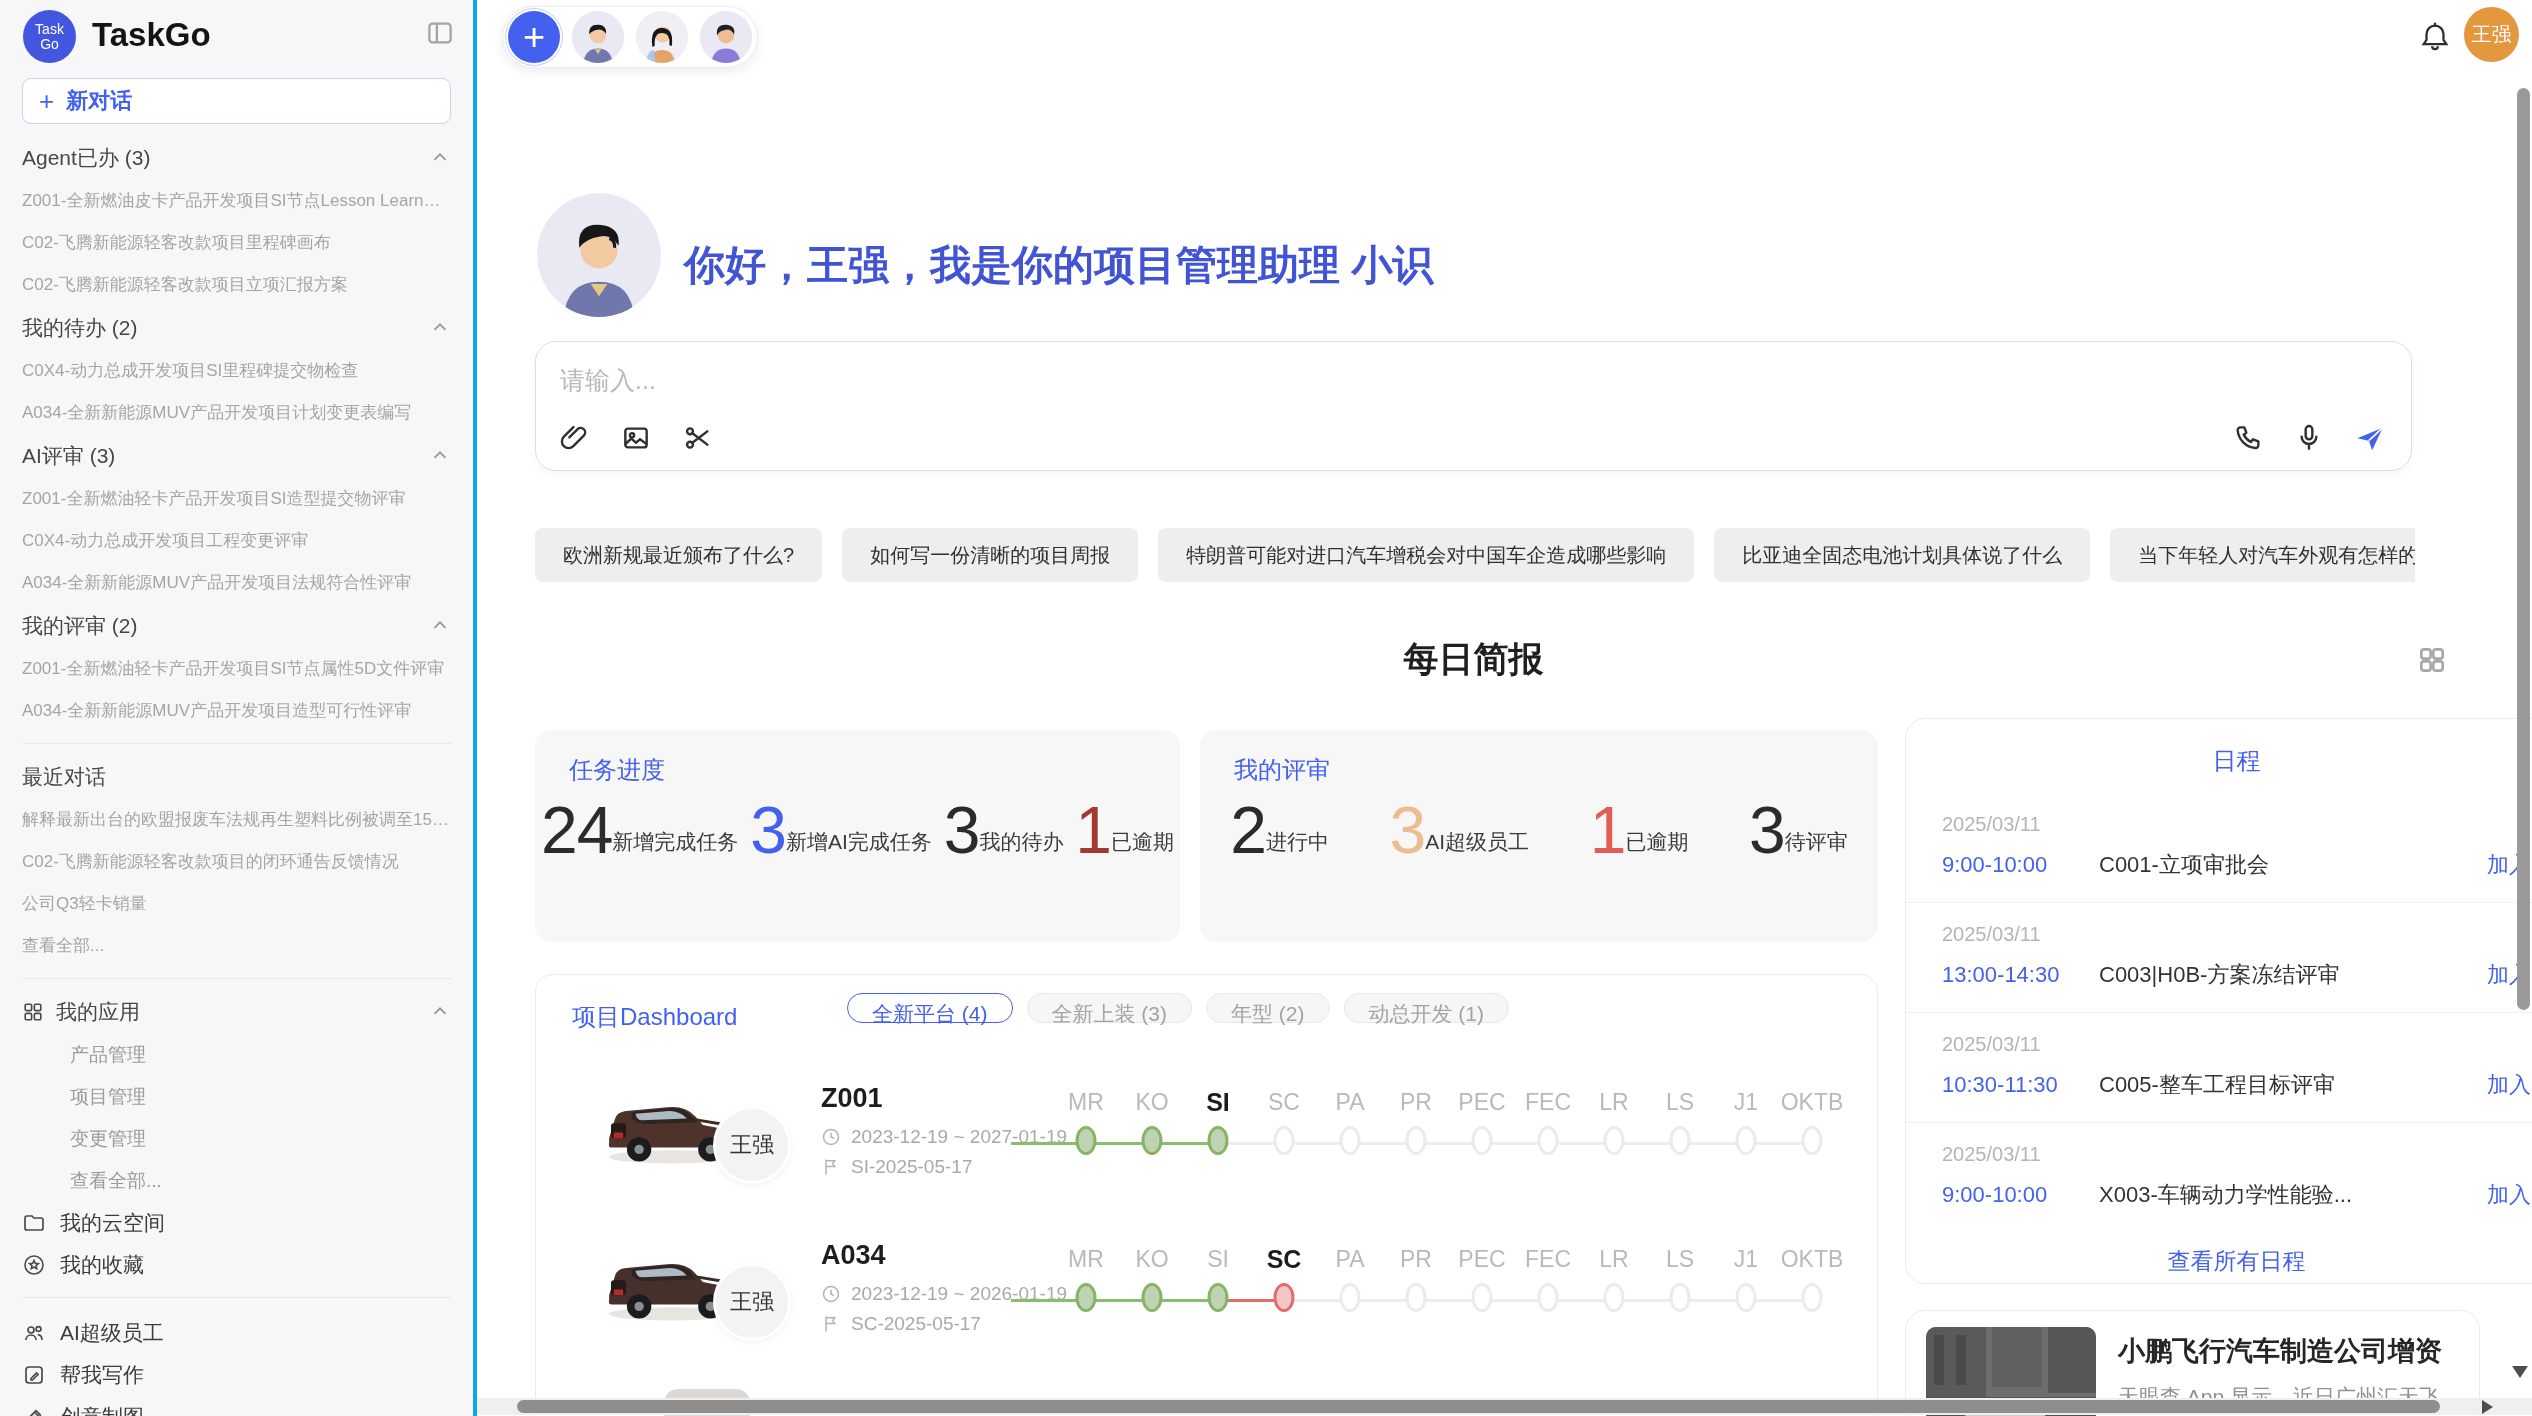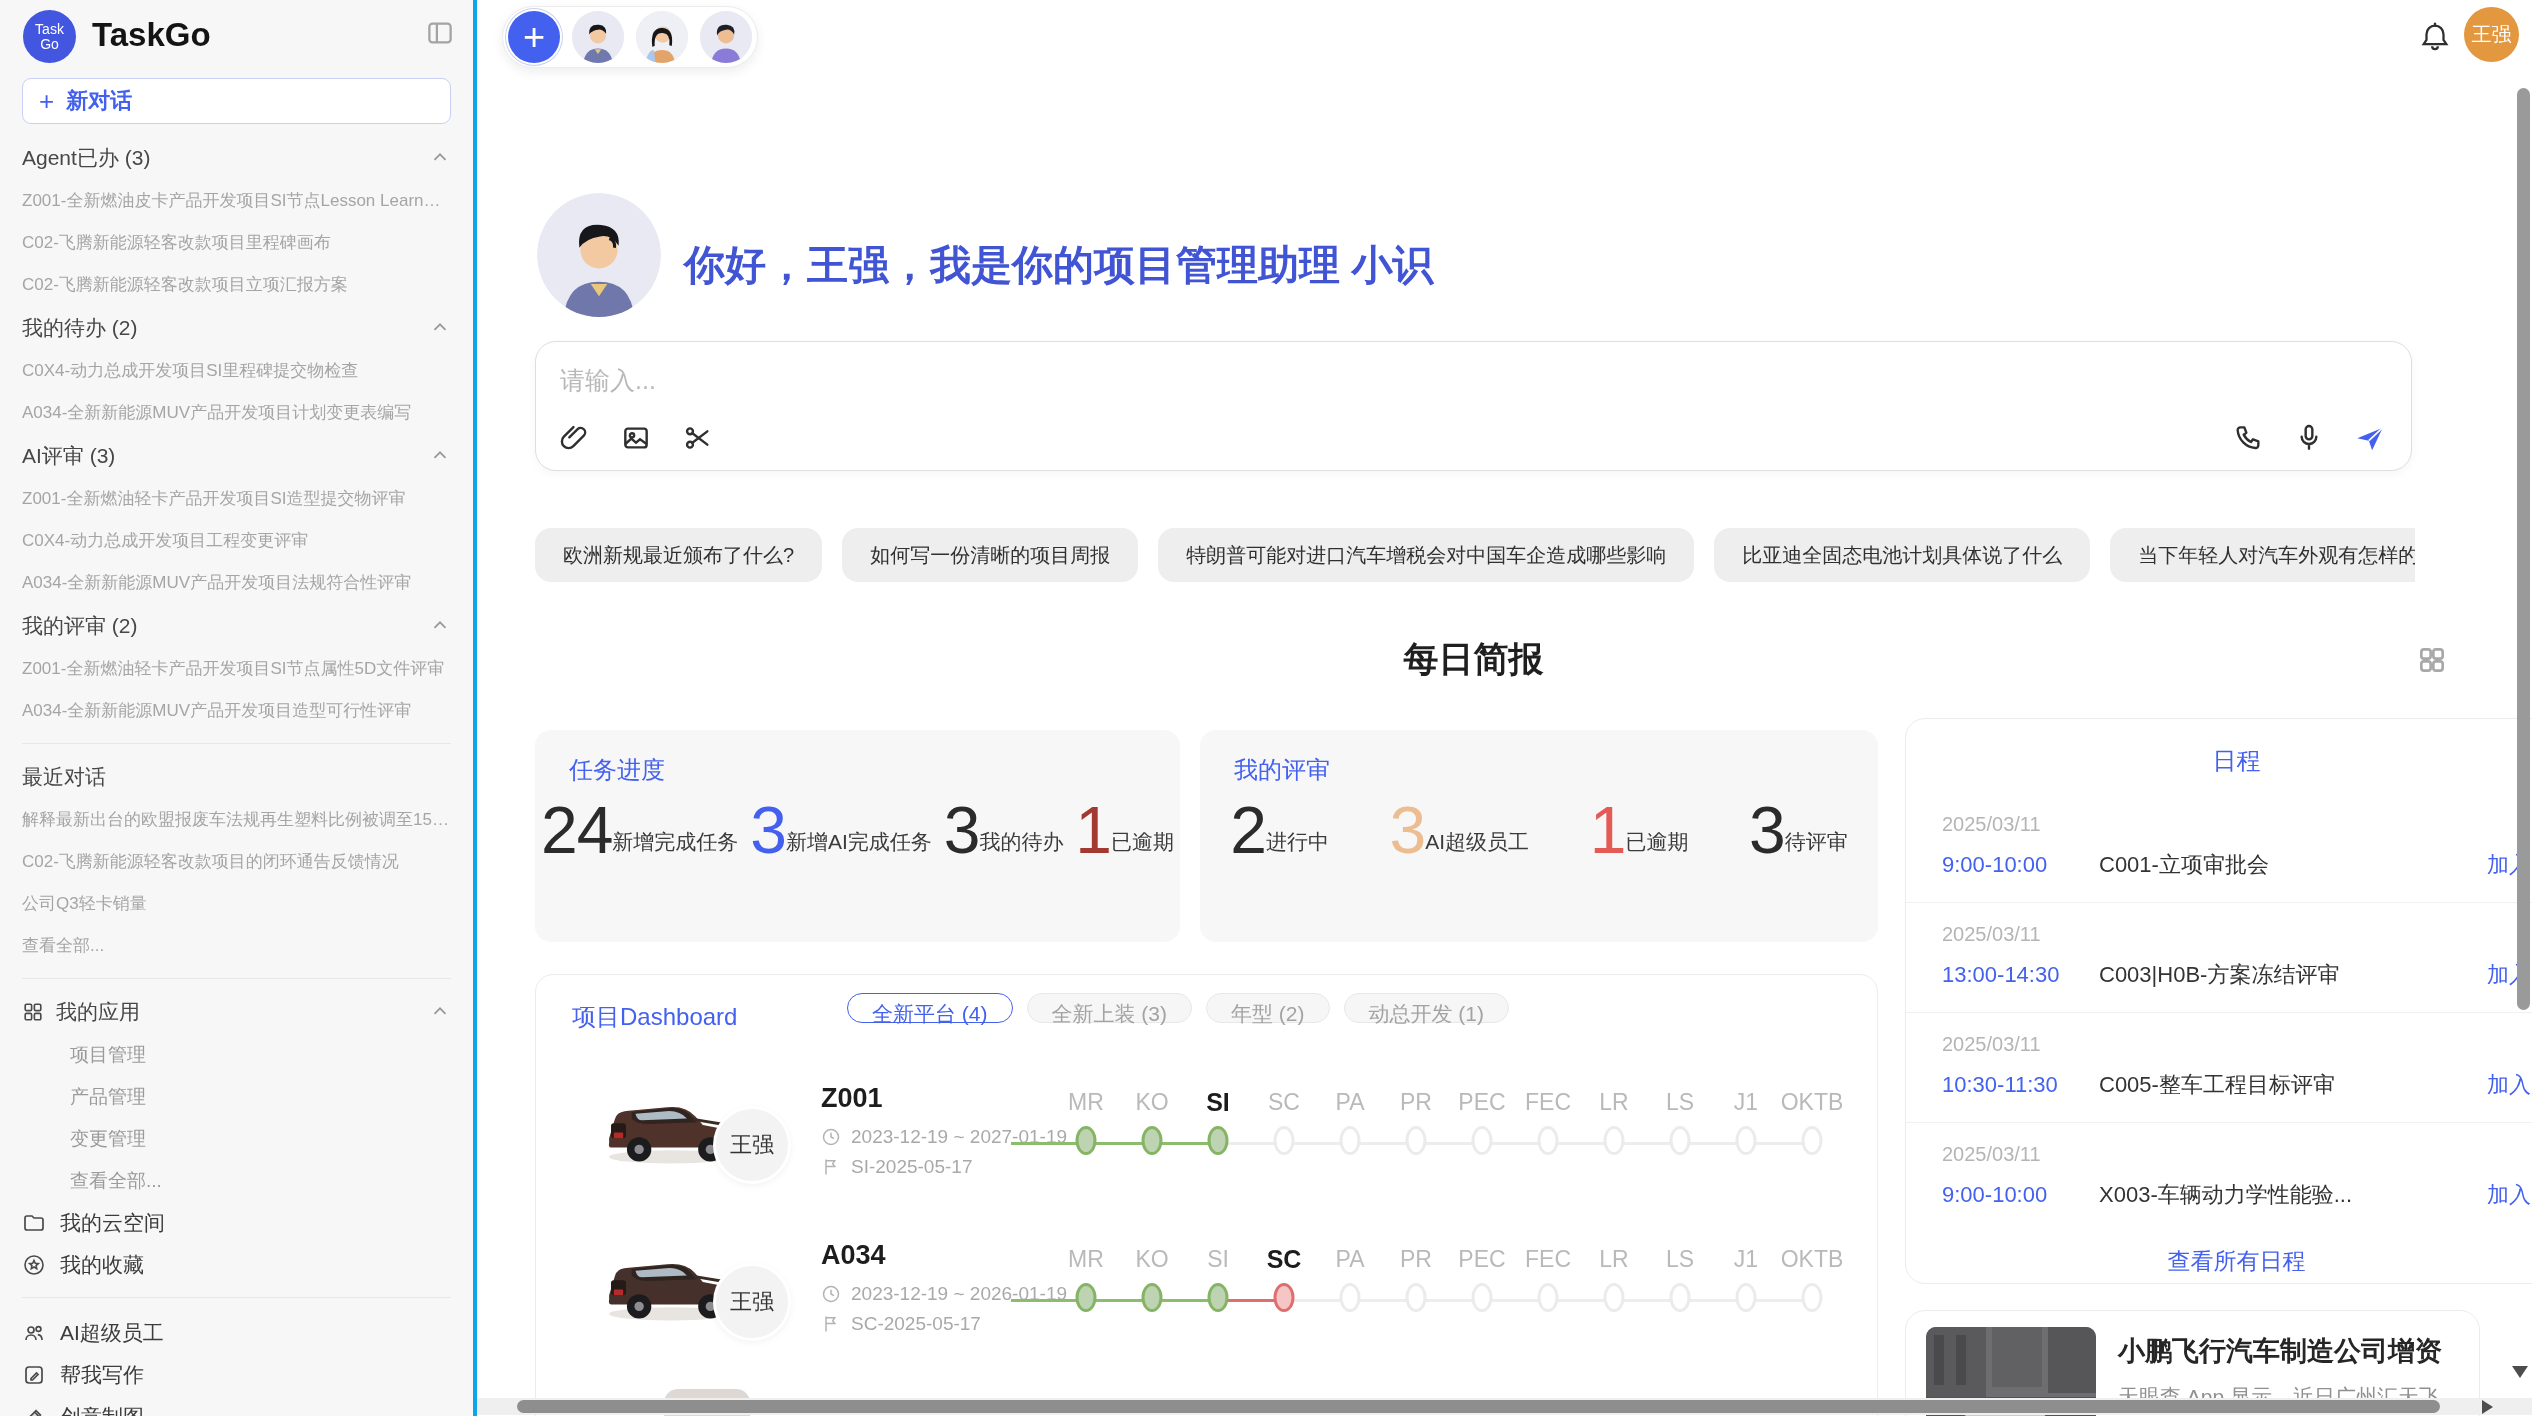--- a/index.html
+++ b/index.html
@@ -51,21 +51,21 @@
   
   .chat-card { position:absolute; left:535px; top:341px; width:1877px; height:130px; background:#fff;
                border:1px solid #dedede; border-radius:21px; box-shadow:0 3px 10px rgba(0,0,0,.04); }
   .chat-ph { position:absolute; left:24px; top:22px; font-size:25px; color:#b9b9b9; }
   .chat-left-icons { position:absolute; left:22px; bottom:16px; display:flex; gap:30px; }
   .chat-right-icons { position:absolute; right:26px; bottom:16px; display:flex; gap:28px; align-items:center; }
   .cicon { width:32px; height:32px; cursor:pointer; }
 
   
   .chips { position:absolute; left:535px; top:528px; width:1880px; display:flex; gap:20px; overflow:hidden; }
-  .chip { height:54px; line-height:54px; padding:0 28px; background:#eeeeef; border-radius:16px;
+  .chip { height:54px; line-height:54px; padding:0 28px; background:#eeeeef; border-radius:8px;
           font-size:20px; color:#303030; white-space:nowrap; cursor:pointer; }
 
   
   .brief-title { position:absolute; left:535px; top:636px; width:1877px; text-align:center;
                  font-size:35px; font-weight:700; color:#1f1f1f; }
   .brief-grid { position:absolute; left:2416px; top:644px; width:32px; height:32px; cursor:pointer; }
 
   .stat-card { position:absolute; top:730px; height:212px; background:#f7f7f8; border-radius:16px; }
   .stat-card.c1 { left:535px; width:645px; }
   .stat-card.c2 { left:1200px; width:678px; }
@@ -230,22 +230,22 @@
                 <rect x="3.5" y="13.5" width="7" height="7" rx="1.5"></rect>
                 <rect x="13.5" y="13.5" width="7" height="7" rx="1.5"></rect>
               </svg>
             </span>
             <span>我的应用</span>
             <span class="grow"></span>
             <svg viewBox="0 0 24 24" width="22" height="22" fill="none" stroke="#9a9a9a" stroke-width="2">
               <path d="M6 14l6-6 6 6"></path>
             </svg>
           </div>
+          <div class="sb-i sub">产品管理</div>
           <div class="sb-i sub">项目管理</div>
-          <div class="sb-i sub">产品管理</div>
           <div class="sb-i sub">变更管理</div>
           <div class="sb-i sub">查看全部...</div>
         </div>
       <div id="shortcuts">
           <div class="sb-link">
             <span>
               <svg viewBox="0 0 24 24" width="24" height="24" fill="none" stroke="#4a4a4a" stroke-width="1.7">
                 <path d="M3 7a2 2 0 0 1 2-2h5l2 2h7a2 2 0 0 1 2 2v8a2 2 0 0 1-2 2H5a2 2 0 0 1-2-2z"></path>
               </svg>
             </span>

